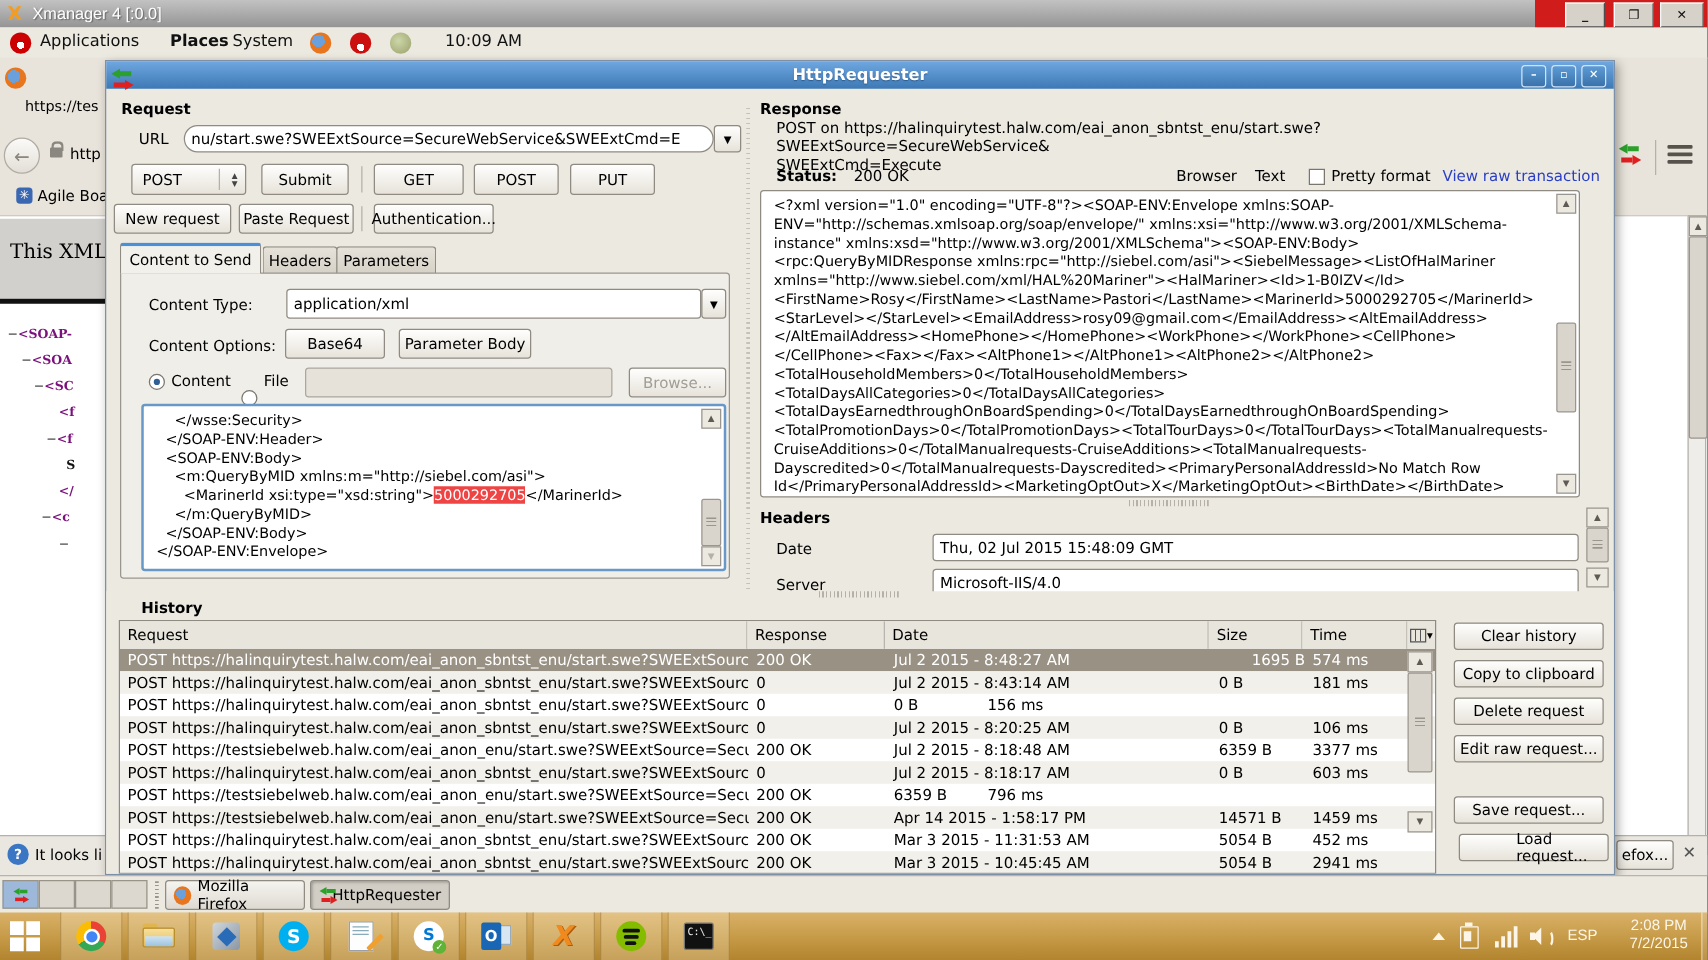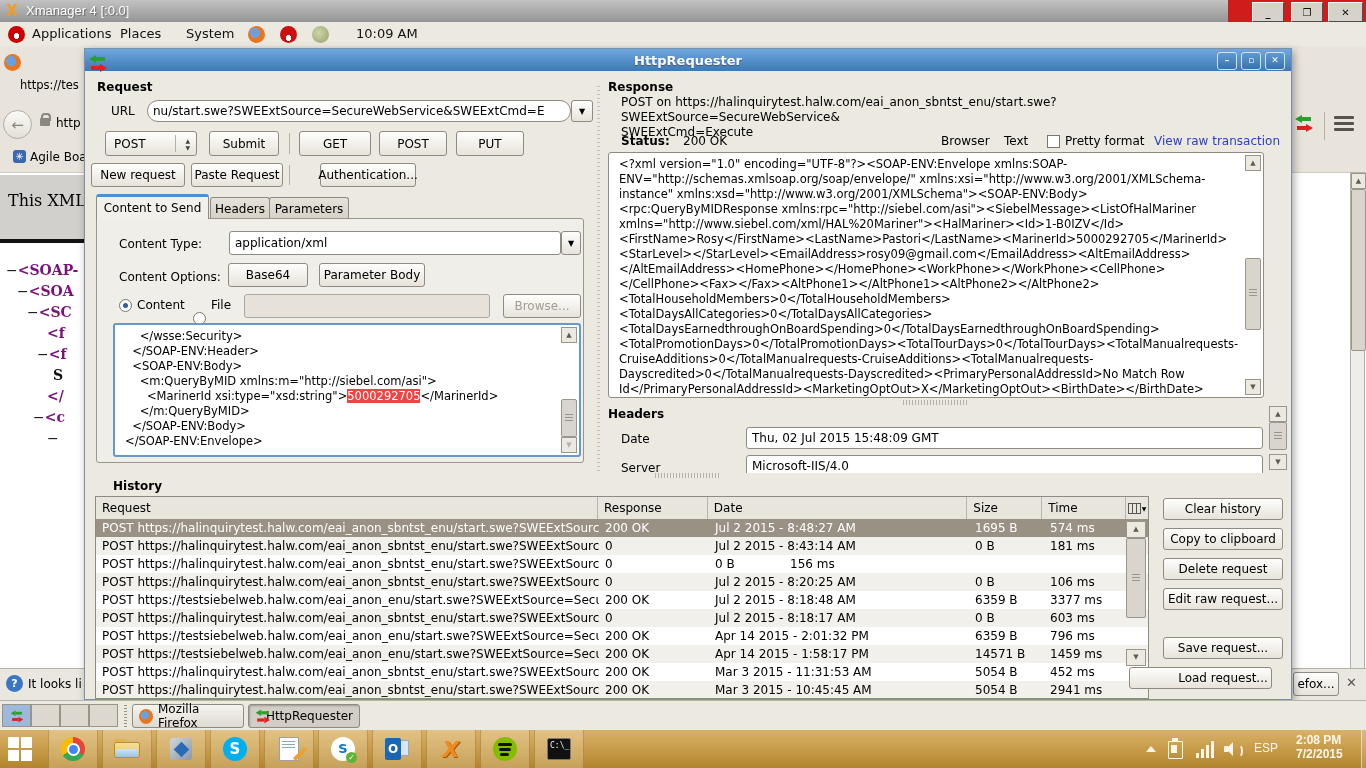--- a/index.html
+++ b/index.html
@@ -20,21 +20,21 @@
   .gp-ico{top:4px;width:17px;height:17px;border-radius:50%;}
   
   #ff-layer{left:0;top:46px;width:1366px;height:654px;background:#fff;}
   #ff-toolbars{left:0;top:0;width:1366px;height:126px;background:#e8e4db;border-bottom:1px solid #cfcbc2;}
   #ff-banner{left:0;top:129px;width:84px;height:64px;background:#d2d0cc;}
   #ff-blackline{left:0;top:193px;width:84px;height:4px;background:#111;}
   .ff-circle-btn{left:3px;top:64px;width:27px;height:27px;border-radius:50%;background:linear-gradient(#fbfaf8,#e3dfd7);
     border:1px solid #b0aca3;color:#8a867e;font-size:15px;display:flex;align-items:center;justify-content:center;}
   .lock{width:10px;height:8px;background:#8a8680;border-radius:1px;position:relative;}
   .lock:before{content:"";position:absolute;left:1px;top:-5px;width:6px;height:6px;border:2px solid #8a8680;border-bottom:none;border-radius:4px 4px 0 0;}
-  .xmlline{font-family:"DejaVu Serif",serif;font-size:14px;font-weight:bold;white-space:pre;}
+  .xmlline{font-family:"DejaVu Serif",serif;font-size:10px;font-weight:bold;white-space:pre;}
   .xmlline .dash{color:#111;font-weight:normal;}
   .xmlline .tag{color:#7b117b;}
   .xmlline .plain{color:#111;}
   .hamburger span{display:block;width:20px;height:3px;background:#57534c;margin:3px 0;border-radius:1px;}
   
   .hrarrows{width:18px;height:16px;position:relative;}
   .hrarrows .a1,.hrarrows .a2{position:absolute;left:0;width:0;height:0;border:4px solid transparent;}
   .hrarrows .a1{top:0;border-right:7px solid #2ca02c;border-left:none;}
   .hrarrows .a1t{position:absolute;top:2px;left:7px;width:9px;height:4px;background:#2ca02c;}
   .hrarrows .a2{top:9px;left:11px;border-left:7px solid #e02020;border-right:none;}
@@ -100,21 +100,21 @@
     <div class="abs xm-title nowrap">Xmanager 4 [:0.0]</div>
     <div class="abs" id="xm-red"></div>
     <div class="abs winbtn" style="left:1252px;width:30px;">_</div>
     <div class="abs winbtn" style="left:1291px;width:30px;">❐</div>
     <div class="abs winbtn" style="left:1328px;width:33px;">✕</div>
   </div>
 
   <div class="abs" id="gnome-top">
     <div class="abs gp-ico" style="left:8px;background:radial-gradient(circle at 50% 60%,#fff 0 3px,#c00 3px);"></div>
     <div class="abs gp-item" style="left:32px;">Applications</div>
-    <div class="abs gp-item" style="left:120px;">Places</div>
+    <div class="abs gp-item" style="left:136px;font-weight:bold;">Places</div>
     <div class="abs gp-item" style="left:186px;">System</div>
     <div class="abs gp-ico" style="left:248px;background:radial-gradient(circle at 40% 40%,#6aa0dc 0 5px,#e8761f 5px);"></div>
     <div class="abs gp-ico" style="left:280px;background:radial-gradient(circle at 50% 70%,#fff 0 3px,#cc1010 3px);"></div>
     <div class="abs gp-ico" style="left:312px;background:radial-gradient(circle at 40% 40%,#cdd6a8,#99a06a);"></div>
     <div class="abs gp-item" style="left:356px;">10:09 AM</div>
   </div>
 
   <div class="abs" id="ff-layer">
     <div class="abs" id="ff-toolbars"></div>
 
@@ -195,21 +195,21 @@
     </div>
     <div class="abs gtk-btn" style="left:124px;top:82px;width:70px;height:25px;">Submit</div>
     <div class="abs vsep" style="left:204px;top:84px;height:21px;"></div>
     <div class="abs gtk-btn" style="left:214px;top:82px;width:72px;height:25px;">GET</div>
     <div class="abs gtk-btn" style="left:294px;top:82px;width:68px;height:25px;">POST</div>
     <div class="abs gtk-btn" style="left:371px;top:82px;width:68px;height:25px;">PUT</div>
 
     <div class="abs gtk-btn" style="left:6px;top:114px;width:94px;height:24px;">New request</div>
     <div class="abs gtk-btn" style="left:106px;top:114px;width:92px;height:24px;">Paste Request</div>
     <div class="abs vsep" style="left:204px;top:116px;height:20px;"></div>
-    <div class="abs gtk-btn" style="left:214px;top:114px;width:96px;height:24px;margin-left:21px;">Authentication...</div>
+    <div class="abs gtk-btn" style="left:214px;top:114px;width:96px;height:24px;">Authentication...</div>
 
     <div class="abs tab active" style="left:11px;top:145px;width:113px;height:25px;box-sizing:border-box;">Content to Send</div>
     <div class="abs tab" style="left:125px;top:148px;width:58px;height:22px;">Headers</div>
     <div class="abs tab" style="left:184px;top:148px;width:78px;height:22px;">Parameters</div>
     <div class="abs" style="left:11px;top:169px;width:488px;height:245px;border:1px solid #9a968e;border-radius:0 3px 3px 3px;background:#f0eee8;box-sizing:border-box;"></div>
 
     <div class="abs" style="left:34px;top:188px;">Content Type:</div>
     <div class="abs gtk-input" style="left:144px;top:182px;width:332px;height:24px;">application/xml</div>
     <div class="abs gtk-btn" style="left:476px;top:182px;width:20px;height:24px;font-size:8px;">▼</div>
 
@@ -307,21 +307,21 @@
         <div class="th" style="width:22px;border-right:none;justify-content:center;padding-left:0;">
           <div style="width:11px;height:9px;border:1px solid #555;background:linear-gradient(90deg,transparent 0 3px,#555 3px 4px,transparent 4px 7px,#555 7px 8px,transparent 8px);"></div>
             <div style="font-size:6px;margin-left:1px;">▼</div>
         </div>
       </div>
 
       <div class="tr selrow">
           <div class="td" style="width:503px;">POST https://halinquirytest.halw.com/eai_anon_sbntst_enu/start.swe?SWEExtSource...</div>
           <div class="td" style="width:110px;">200 OK</div>
           <div class="td" style="width:260px;">Jul 2 2015 - 8:48:27 AM</div>
-          <div class="td" style="width:75px;">1695 B</div>
+          <div class="td" style="width:75px;text-align:right;">1695 B</div>
           <div class="td" style="width:84px;">574 ms</div>
         </div>
       <div class="tr alt">
           <div class="td" style="width:503px;">POST https://halinquirytest.halw.com/eai_anon_sbntst_enu/start.swe?SWEExtSource...</div>
           <div class="td" style="width:110px;">0</div>
           <div class="td" style="width:260px;">Jul 2 2015 - 8:43:14 AM</div>
           <div class="td" style="width:75px;">0 B</div>
           <div class="td" style="width:84px;">181 ms</div>
         </div>
       <div class="tr">
@@ -347,21 +347,20 @@
       <div class="tr alt">
           <div class="td" style="width:503px;">POST https://halinquirytest.halw.com/eai_anon_sbntst_enu/start.swe?SWEExtSource...</div>
           <div class="td" style="width:110px;">0</div>
           <div class="td" style="width:260px;">Jul 2 2015 - 8:18:17 AM</div>
           <div class="td" style="width:75px;">0 B</div>
           <div class="td" style="width:84px;">603 ms</div>
         </div>
       <div class="tr">
           <div class="td" style="width:503px;">POST https://testsiebelweb.halw.com/eai_anon_enu/start.swe?SWEExtSource=Secu...</div>
           <div class="td" style="width:110px;">200 OK</div>
-          <div class="td" style="width:260px;">Apr 14 2015 - 2:01:32 PM</div>
           <div class="td" style="width:75px;">6359 B</div>
           <div class="td" style="width:84px;">796 ms</div>
         </div>
       <div class="tr alt">
           <div class="td" style="width:503px;">POST https://testsiebelweb.halw.com/eai_anon_enu/start.swe?SWEExtSource=Secu...</div>
           <div class="td" style="width:110px;">200 OK</div>
           <div class="td" style="width:260px;">Apr 14 2015 - 1:58:17 PM</div>
           <div class="td" style="width:75px;">14571 B</div>
           <div class="td" style="width:84px;">1459 ms</div>
         </div>
@@ -385,21 +384,21 @@
           <div class="grip" style="margin-top:35px;"></div>
         </div>
       <div class="abs sb-btn" style="right:2px;top:152px;width:18px;height:15px;">▼</div>
     </div>
 
     <div class="abs gtk-btn" style="left:1078px;top:449px;width:120px;height:22px;">Clear history</div>
     <div class="abs gtk-btn" style="left:1078px;top:479px;width:120px;height:22px;">Copy to clipboard</div>
     <div class="abs gtk-btn" style="left:1078px;top:509px;width:120px;height:22px;">Delete request</div>
     <div class="abs gtk-btn" style="left:1078px;top:539px;width:120px;height:22px;">Edit raw request...</div>
     <div class="abs gtk-btn" style="left:1078px;top:588px;width:120px;height:22px;">Save request...</div>
-    <div class="abs gtk-btn" style="left:1044px;top:618px;width:143px;height:22px;padding-left:45px;">Load request...</div>
+    <div class="abs gtk-btn" style="left:1082px;top:618px;width:120px;height:22px;padding-left:45px;">Load request...</div>
   </div>
 
   <div class="abs" id="gnome-bottom">
     <div class="abs ws-cell" style="left:2px;background:#9db8d8;display:flex;align-items:center;justify-content:center;">
       <div class="hrarrows" style="transform:scale(0.7);">
           <span class="a1"></span>
           <span class="a1t"></span>
           <span class="a2"></span>
           <span class="a2t"></span>
         </div>
@@ -499,20 +498,20 @@
         <div class="bar" style="left:15px;height:17px;"></div>
     </div>
     <div class="abs" style="left:1224px;top:12px;">
       <div style="position:relative;width:16px;height:14px;">
         <div style="position:absolute;left:0;top:4px;width:4px;height:6px;background:#fdf6e8;"></div>
         <div style="position:absolute;left:2px;top:0;width:0;height:0;border-top:7px solid transparent;border-bottom:7px solid transparent;border-right:7px solid #fdf6e8;"></div>
         <div style="position:absolute;left:10px;top:2px;width:5px;height:10px;border:2px solid transparent;border-right-color:#fdf6e8;border-radius:50%;"></div>
       </div>
     </div>
     <div class="abs traytxt" style="left:1254px;top:11px;">ESP</div>
-    <div class="abs traytxt" style="left:1296px;top:3px;width:62px;text-align:left;font-weight:bold;">
+    <div class="abs traytxt" style="left:1296px;top:3px;width:62px;text-align:center;">
       <div>2:08 PM</div>
       <div>7/2/2015</div>
     </div>
     <div class="abs" style="left:1361px;top:0;width:5px;height:38px;border-left:1px solid rgba(255,255,255,0.5);background:rgba(255,255,255,0.12);"></div>
   </div>
 
 </div>
 
 </body></html>

